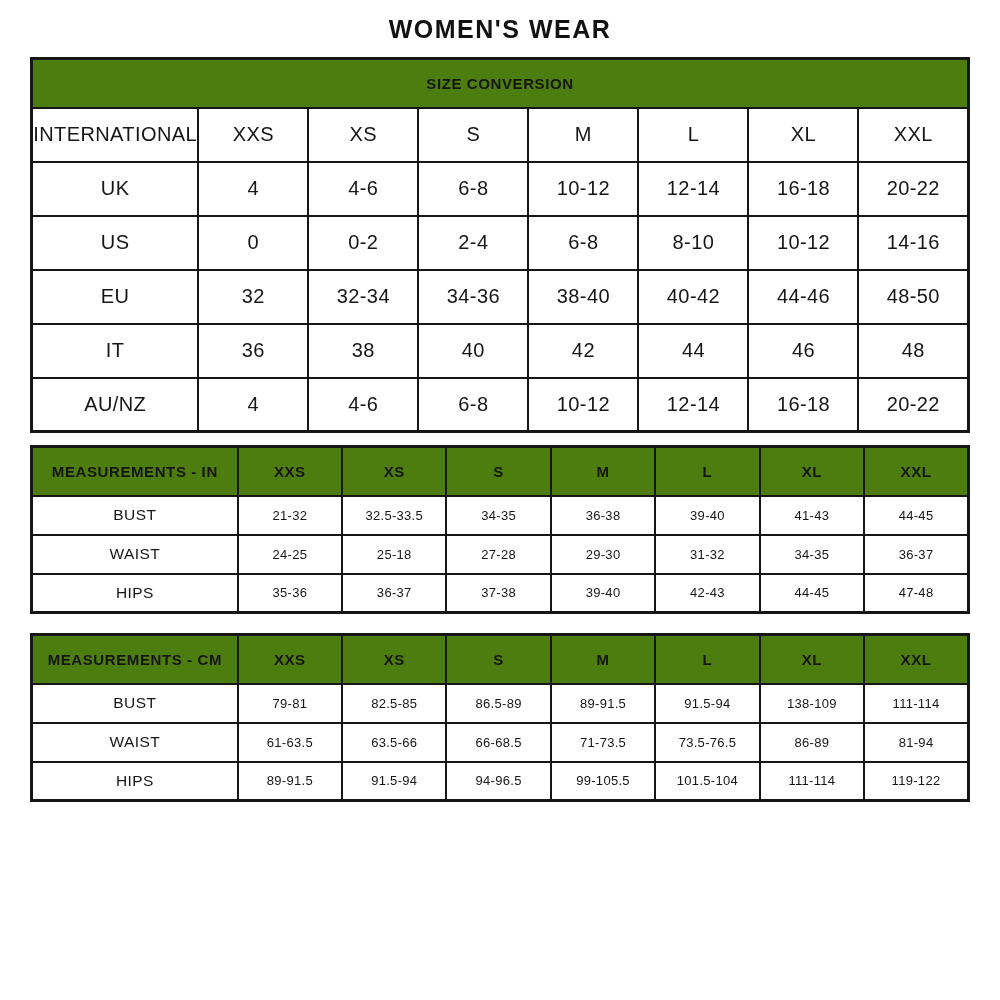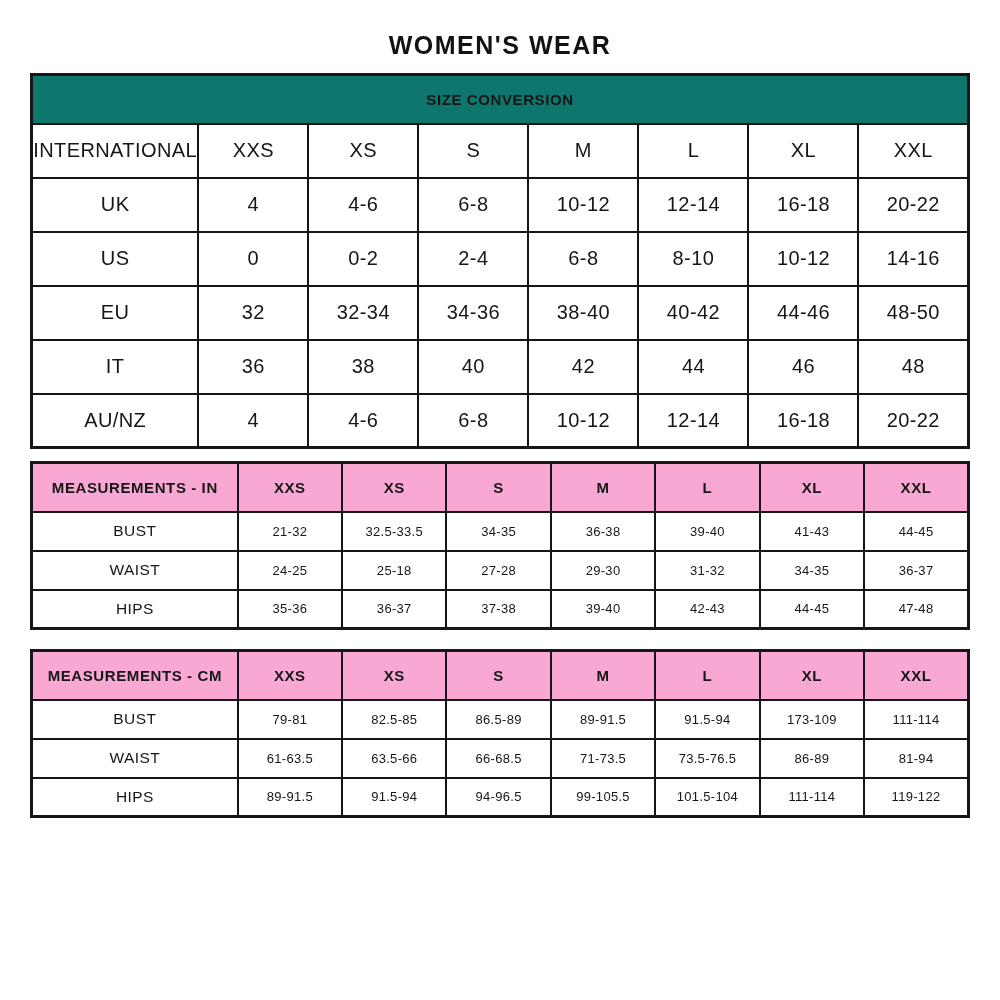--- a/index.html
+++ b/index.html
@@ -2,21 +2,21 @@
 <html><head>
 <meta charset="utf-8">
 <style>
   * { box-sizing: border-box; margin: 0; padding: 0; }
   html, body { width: 1000px; background: #ffffff; }
   body {
     font-family: "Liberation Sans", sans-serif;
     color: #161616;
     -webkit-font-smoothing: antialiased;
   }
-  .page { width: 1000px; height: 1000px; padding: 30px 30px 0 30px; }
+  .page { width: 1000px; height: 1000px; padding: 14px 30px 0 30px; }
   .title {
     text-align: center;
     font-size: 25px;
     font-weight: bold;
     letter-spacing: 1.5px;
     height: 30px;
     line-height: 30px;
     margin-bottom: 13px;
     color: #121212;
   }
@@ -28,33 +28,33 @@
   }
   th, td {
     border: 2px solid #161616;
     text-align: center;
     vertical-align: middle;
     overflow: hidden;
     white-space: nowrap;
   }
   
   .t1 .band th {
-    background: #0f766e;
+    background: #4d7c0f;
     height: 49px;
     font-size: 15px;
     font-weight: bold;
     letter-spacing: 0.6px;
   }
   .t1 td { height: 54px; font-size: 20px; letter-spacing: 0.4px; font-weight: normal; }
   .t1 col.c-label { width: 17.8%; }
   
   .t23 { margin-top: 12px; }
   .t23.cm { margin-top: 19px; }
   .t23 .head th {
-    background: #f9a8d4;
+    background: #4d7c0f;
     height: 49px;
     font-size: 15px;
     font-weight: bold;
     letter-spacing: 0.6px;
   }
   .t23 td { height: 39px; }
   .t23 td.lbl { font-size: 15.5px; letter-spacing: 0.4px; }
   .t23 td.val { font-size: 13px; letter-spacing: 0.3px; }
   .t23 col.c-label { width: 22%; }
 </style>
@@ -220,21 +220,21 @@
         <th>XL</th>
         <th>XXL</th>
       </tr>
       <tr>
         <td class="lbl">BUST</td>
         <td class="val">79-81</td>
         <td class="val">82.5-85</td>
         <td class="val">86.5-89</td>
         <td class="val">89-91.5</td>
         <td class="val">91.5-94</td>
-        <td class="val">173-109</td>
+        <td class="val">138-109</td>
         <td class="val">111-114</td>
       </tr>
       <tr>
         <td class="lbl">WAIST</td>
         <td class="val">61-63.5</td>
         <td class="val">63.5-66</td>
         <td class="val">66-68.5</td>
         <td class="val">71-73.5</td>
         <td class="val">73.5-76.5</td>
         <td class="val">86-89</td>

